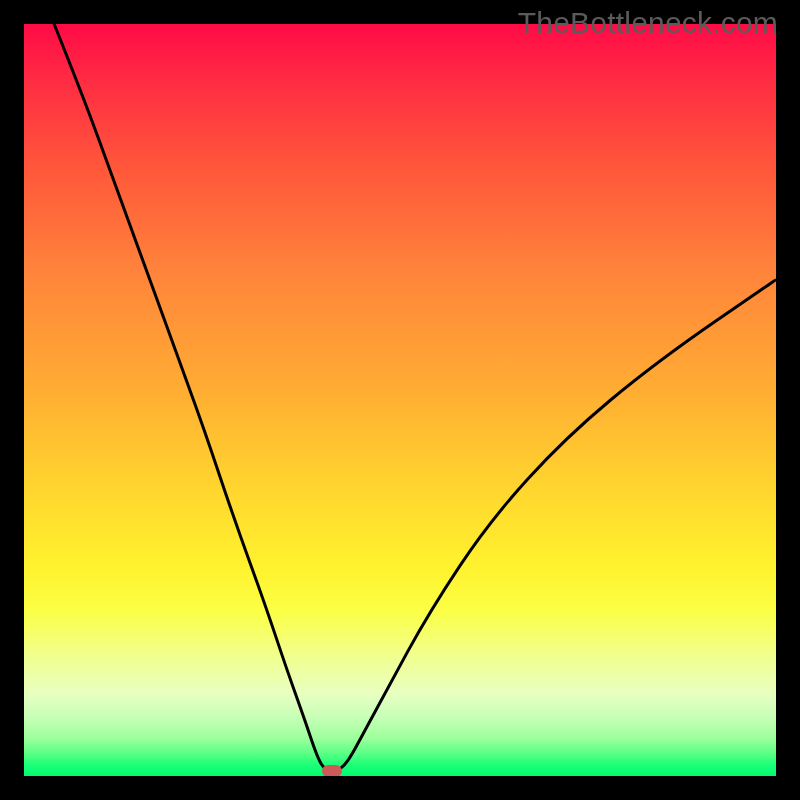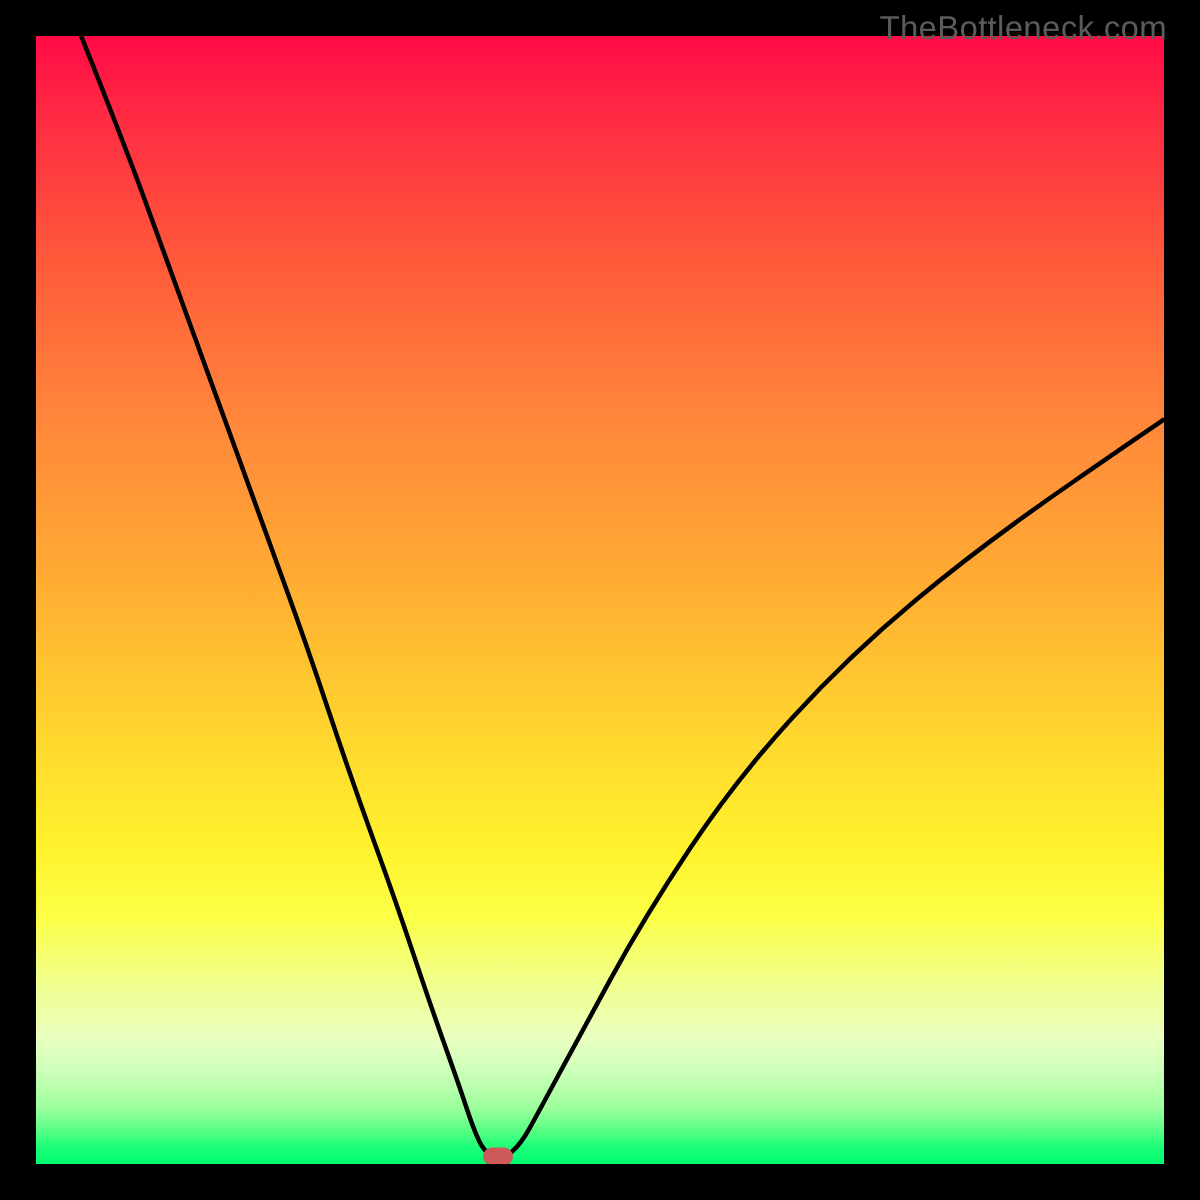--- a/index.html
+++ b/index.html
@@ -15,21 +15,21 @@
     width: 800px;
     height: 800px;
     background: #000;
     position: relative;
   }
   .watermark {
     position: absolute;
     top: 6px;
     right: 22px;
     color: #5b5b5b;
-    font-size: 22px;
+    font-size: 30px;
     font-weight: 400;
     letter-spacing: 0.2px;
     z-index: 5;
   }
   .plot-area {
     position: absolute;
     left: 24px;
     top: 24px;
     width: 752px;
     height: 752px;

